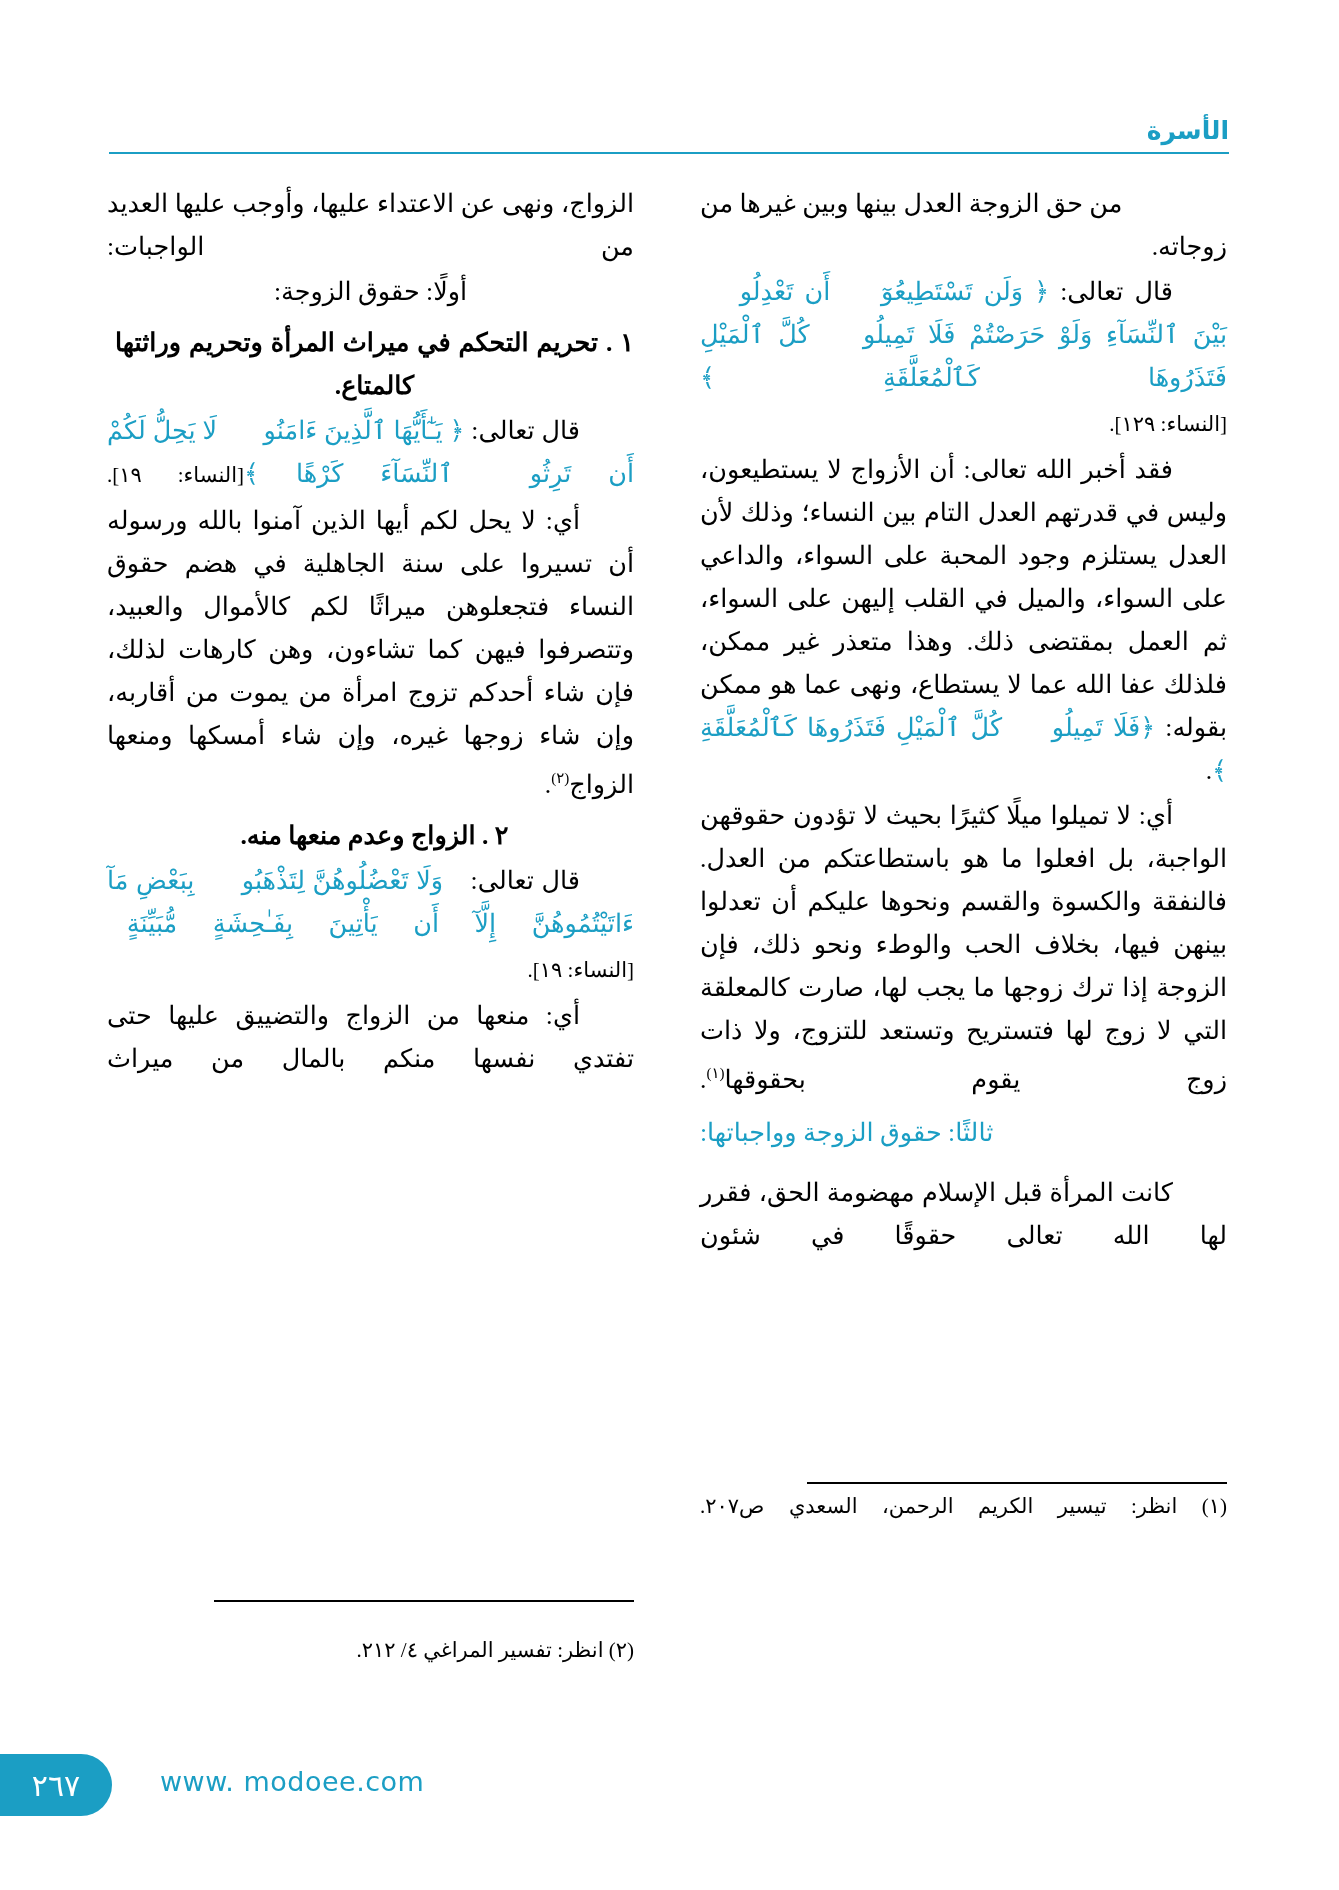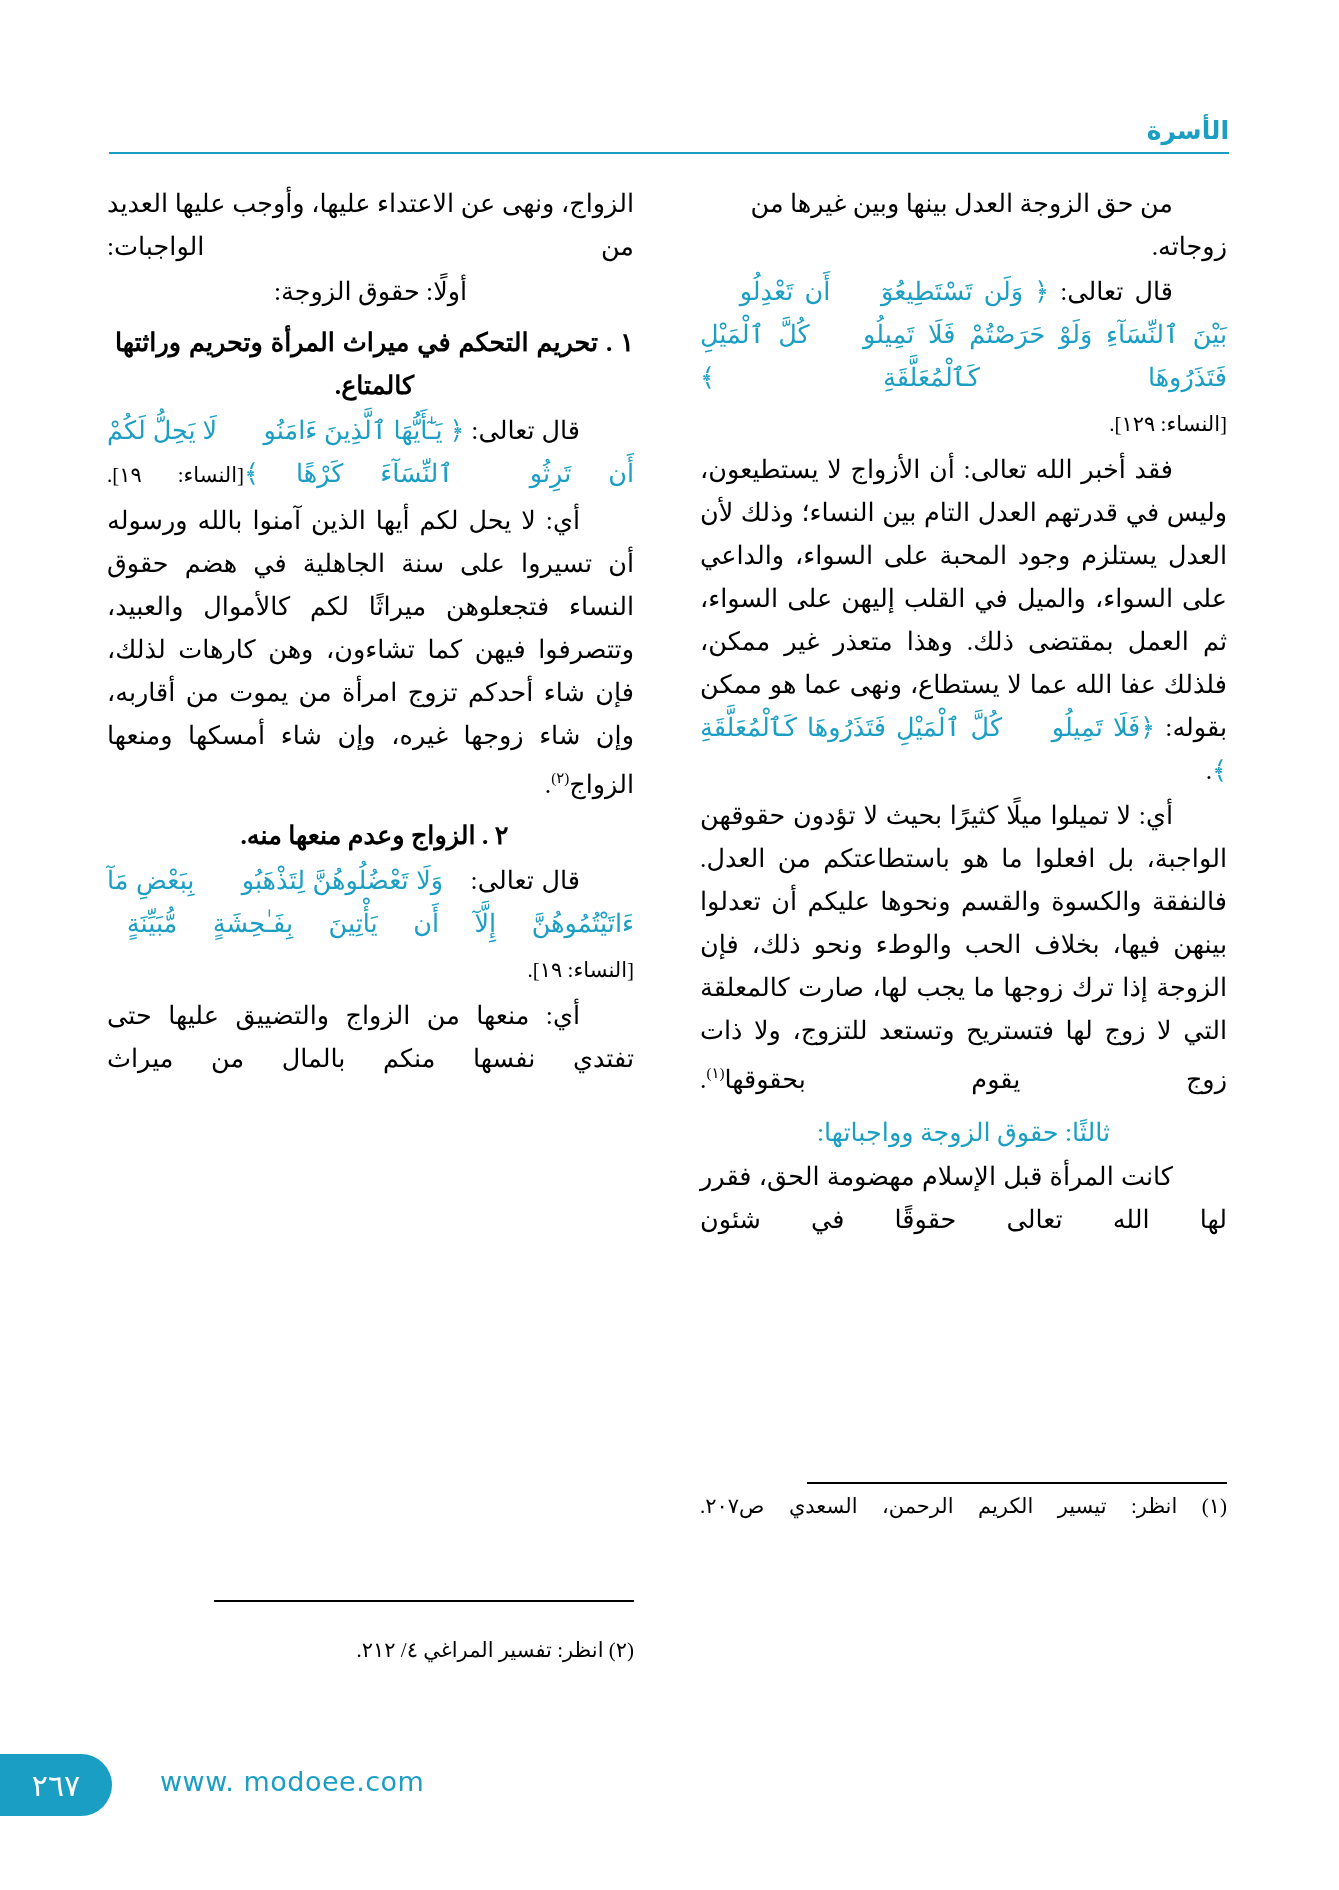--- a/index.html
+++ b/index.html
@@ -56,30 +56,30 @@
   .col-left { left: 0; }
 
   p {
     margin: 0 0 2px 0;
     font-size: 25.5px;
     line-height: 43px;
     color: #000000;
     text-align: justify;
     text-align-last: justify;
   }
-  p.noj { text-align: right; text-align-last: right; }
+  p.noj { text-align: left; text-align-last: right; }
   p.center { text-align: center; text-align-last: center; }
   .indent { display: inline-block; width: 54px; }
 
   .heading {
     color: #1b9ec4;
     font-size: 25.5px;
     line-height: 44px;
-    margin: 10px 0 0 0;
-    text-align: center;
+    margin: 10px 0 16px 0;
+    text-align: left;
   }
   .bold-item {
     font-weight: bold;
     font-size: 25.5px;
     line-height: 43px;
     margin: 8px 0 2px 8px;
     text-align: justify;
     text-align-last: center;
   }
   .inline-ayah { color: #1b9ec4; }

